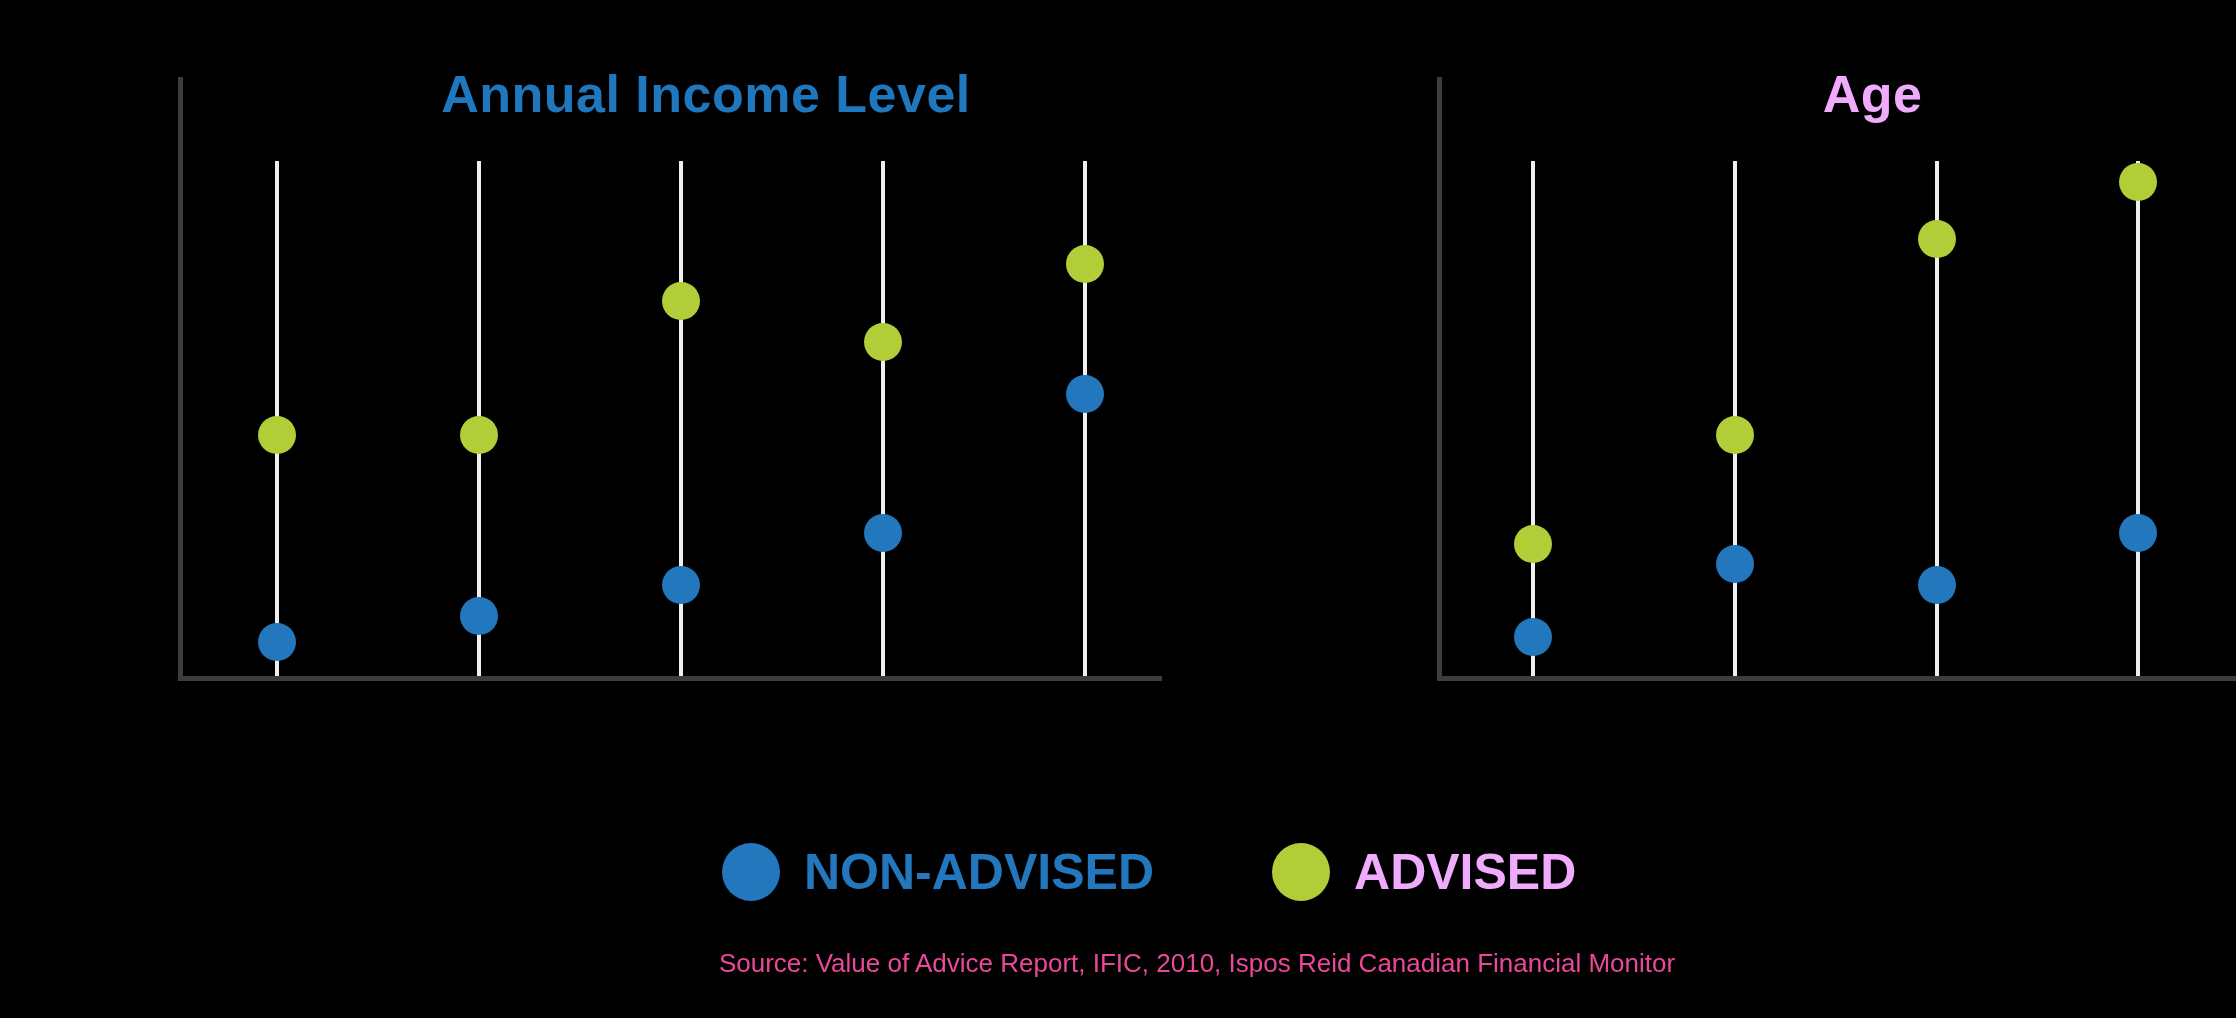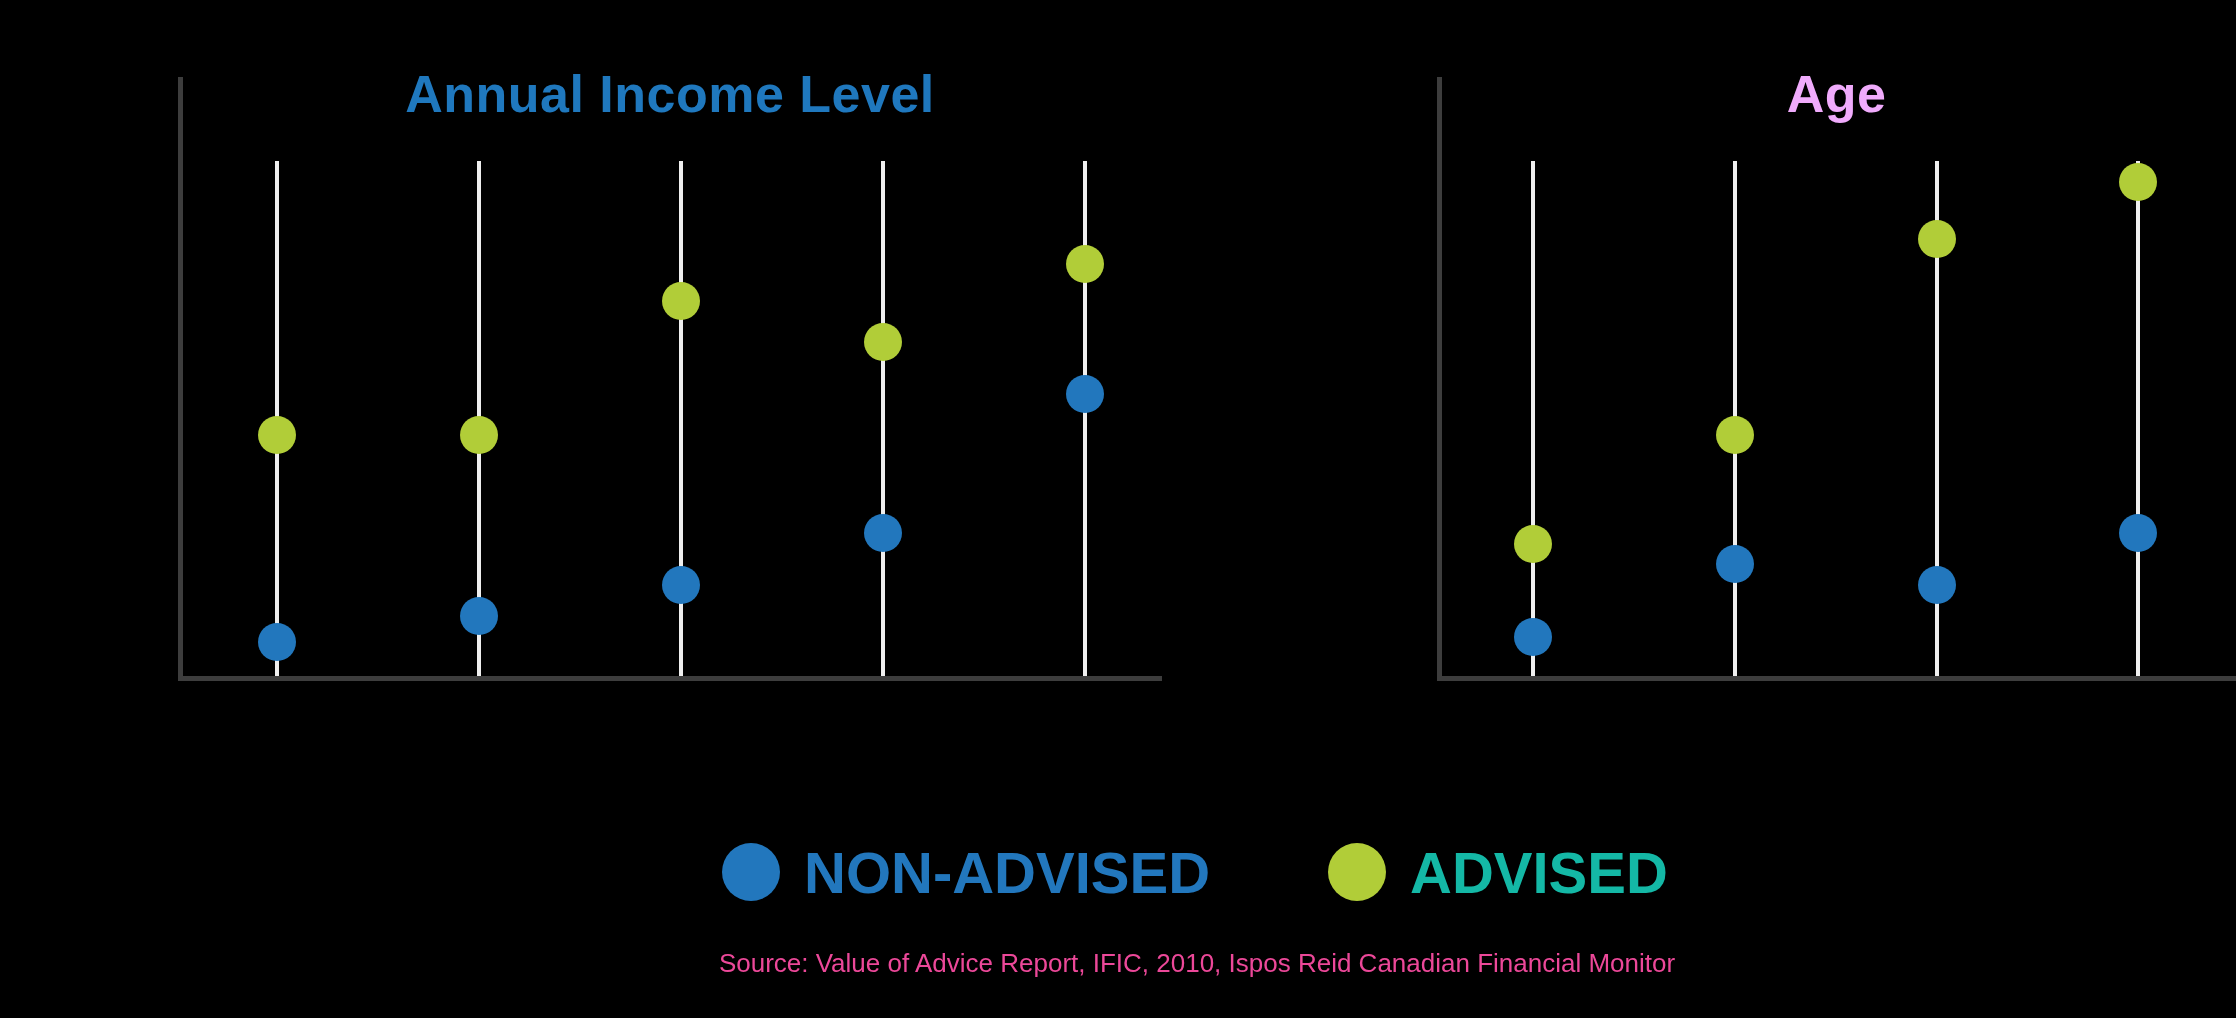--- a/index.html
+++ b/index.html
@@ -16,20 +16,21 @@
     overflow: hidden;
   }
   .chart-title {
     position: absolute;
     top: 66px;
     text-align: center;
     font-size: 52px;
     font-weight: bold;
     line-height: 1.1;
     letter-spacing: 0.5px;
+    margin-left: 36px;
   }
   #title-0 { left: 178px; width: 984px; }
   #title-1 { left: 1437px; width: 799px; }
   .axis  { position: absolute; }
   .stem  { position: absolute; }
   .dot   { position: absolute; border-radius: 50%; }
   .legend {
     position: absolute;
     left: 722px;
     top: 843px;
@@ -43,21 +44,21 @@
     align-items: center;
     gap: 24px;
   }
   .legend-swatch {
     width: 58px;
     height: 58px;
     border-radius: 50%;
     flex: 0 0 auto;
   }
   .legend-label {
-    font-size: 58px;
+    font-size: 50px;
     font-weight: bold;
     white-space: nowrap;
   }
   .source {
     position: absolute;
     left: 1197px;
     top: 948px;
     transform: translateX(-50%);
     font-size: 26px;
     white-space: nowrap;
@@ -106,19 +107,19 @@
       <div class="dot" style="left: 2119px; top: 162.68px; width: 38px; height: 38px; background: rgb(177, 205, 56);"></div>
     </div>
 
   <div class="legend">
     <div class="legend-item">
       <span class="legend-swatch" style="background: rgb(34, 119, 189);"></span>
       <span class="legend-label" style="color: rgb(34, 119, 189);">NON-ADVISED</span>
     </div>
     <div class="legend-item">
       <span class="legend-swatch" style="background: rgb(177, 205, 56);"></span>
-      <span class="legend-label" style="color: #14b8a6;">ADVISED</span>
+      <span class="legend-label" style="color: #f0abfc;">ADVISED</span>
     </div>
   </div>
 
   <div class="source" style="color: #ec4899;">Source: Value of Advice Report, IFIC, 2010, Ispos Reid Canadian Financial Monitor</div>
 
 </div>
 
 </body></html>

